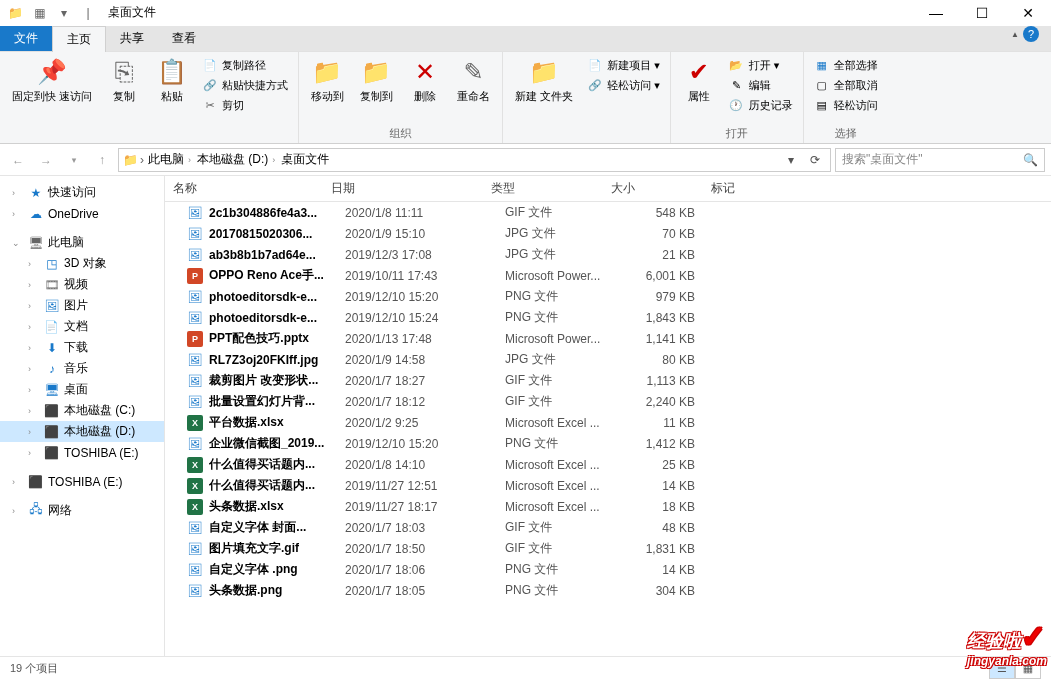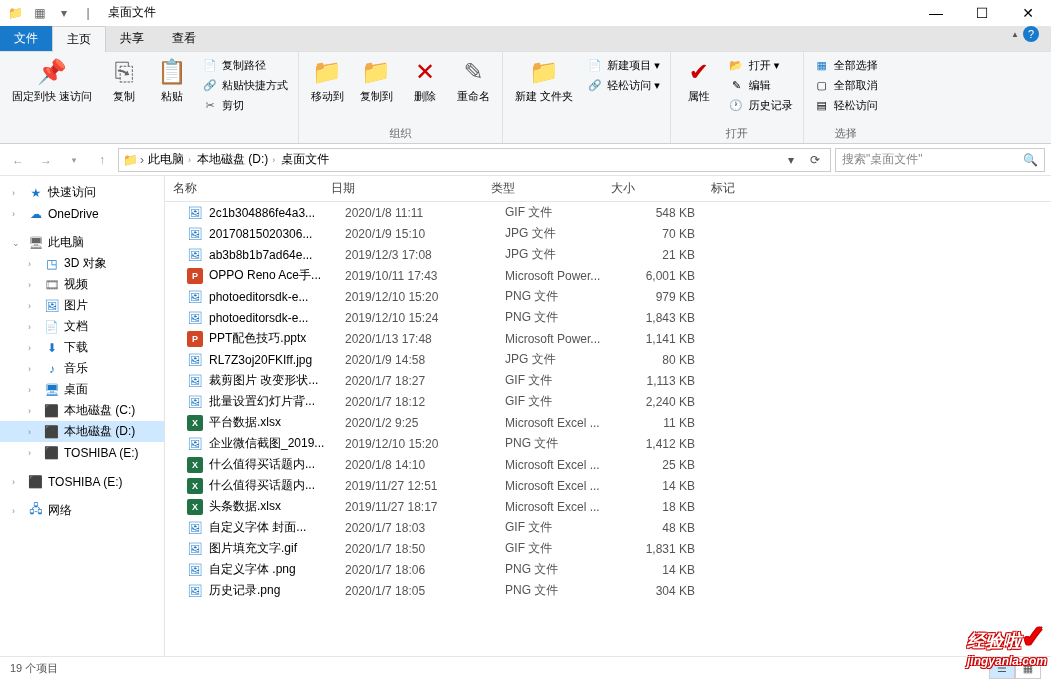--- a/index.html
+++ b/index.html
@@ -53,21 +53,21 @@
 .tnode .exp{ width:12px; color:#888; font-size:9px;}
 .tnode .ic{ width:16px; height:16px; display:flex;align-items:center;justify-content:center;}
 .tsep{ height:8px;}
 
 .filepane{ flex:1; display:flex; flex-direction:column;}
 .colheads{ height:26px; display:flex; align-items:center; border-bottom:1px solid #e5e5e5; padding-left:8px; color:#444;}
 .colheads div{ overflow:hidden; text-overflow:ellipsis; padding-right:4px;}
 .files{ flex:1; overflow:auto;}
 .frow{ display:flex; align-items:center; height:21px; padding-left:22px; font-size:12px;}
 .frow .fic{ width:16px;height:16px;margin-right:6px;display:flex;align-items:center;justify-content:center;}
-.col-name{ width:136px; overflow:hidden; text-overflow:ellipsis; white-space:nowrap;}
+.col-name{ width:136px; overflow:hidden; text-overflow:ellipsis; white-space:nowrap;font-weight:bold;}
 .col-date{ width:160px; color:#555;}
 .col-type{ width:120px; color:#555; overflow:hidden;text-overflow:ellipsis;white-space:nowrap;}
 .col-size{ width:70px; text-align:right; color:#555;}
 
 .statusbar{ height:24px; border-top:1px solid #e5e5e5; display:flex; align-items:center; padding:0 10px; font-size:11px; color:#555;}
 .statusbar .viewbtns{ margin-left:auto; display:flex; gap:0;}
 .statusbar .viewbtns span{ width:26px;height:20px;border:1px solid #ccc;display:flex;align-items:center;justify-content:center;}
 
 .watermark{ position:absolute; right:4px; bottom:12px; font-style:italic; font-weight:bold; color:#fff; text-shadow:-1px -1px 0 #c00,1px -1px 0 #c00,-1px 1px 0 #c00,1px 1px 0 #c00; }
 .watermark .big{ font-size:18px; }
@@ -469,21 +469,21 @@
         </div>
         <div class="frow">
           <span class="fic blue">🖼</span>
           <span class="col-name">自定义字体 .png</span>
           <span class="col-date">2020/1/7 18:06</span>
           <span class="col-type">PNG 文件</span>
           <span class="col-size">14 KB</span>
         </div>
         <div class="frow">
           <span class="fic blue">🖼</span>
-          <span class="col-name">历史记录.png</span>
+          <span class="col-name">头条数据.png</span>
           <span class="col-date">2020/1/7 18:05</span>
           <span class="col-type">PNG 文件</span>
           <span class="col-size">304 KB</span>
         </div>
       </div>
   </div>
 </div>
 
 <div class="statusbar">
   <span>19 个项目</span>

